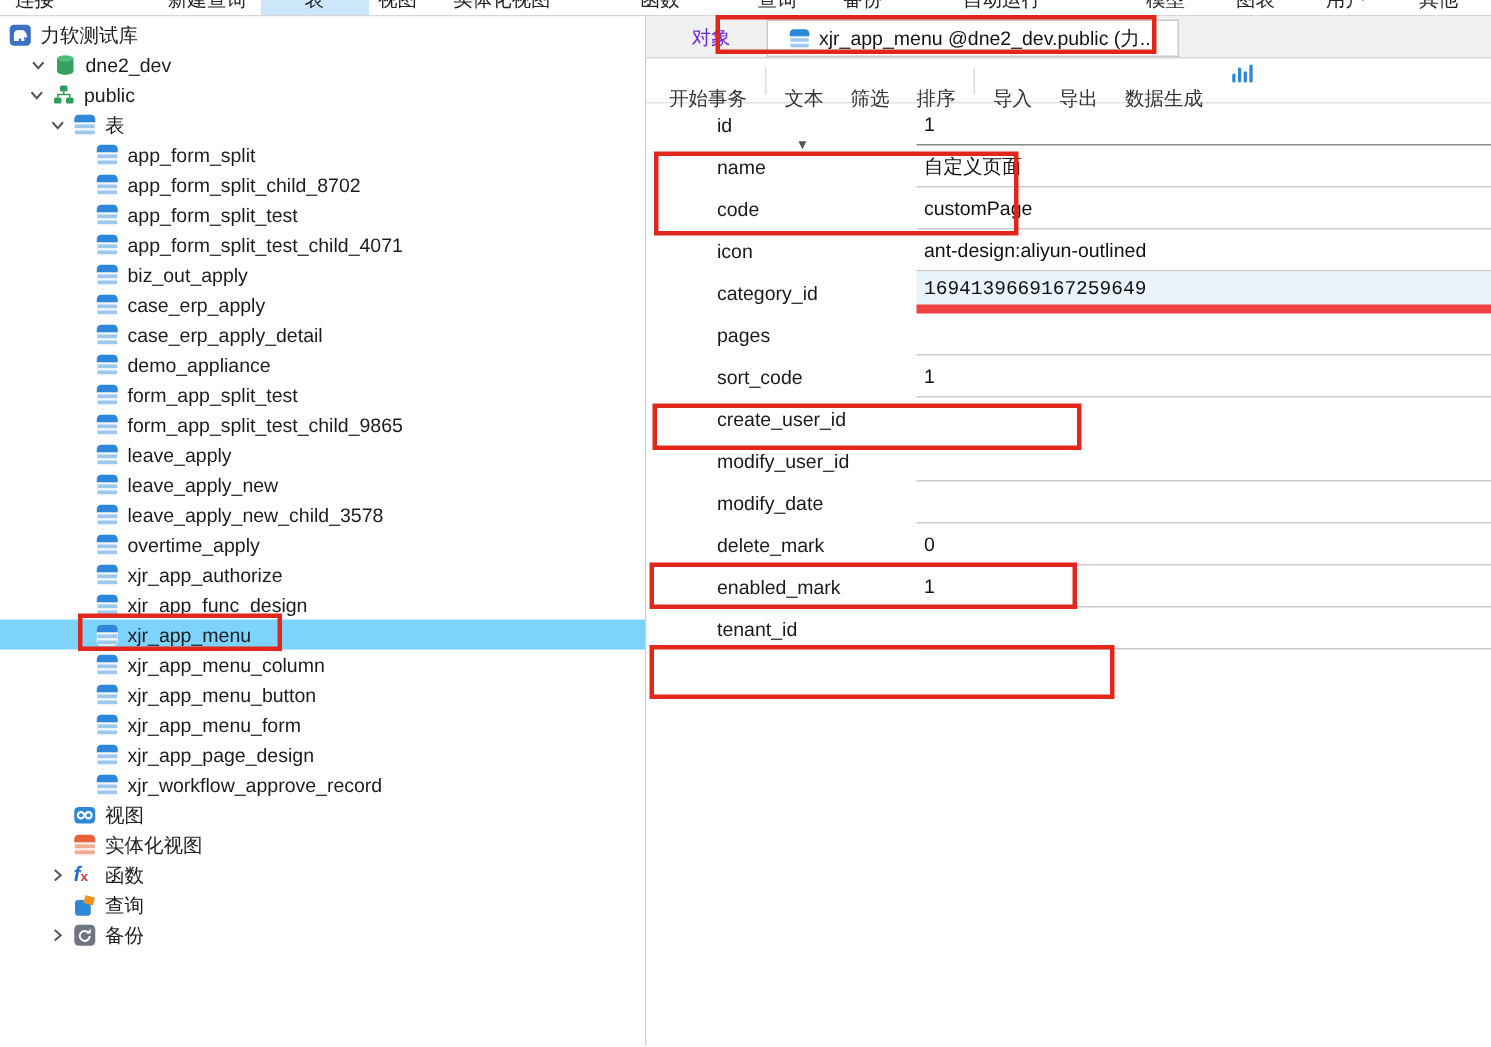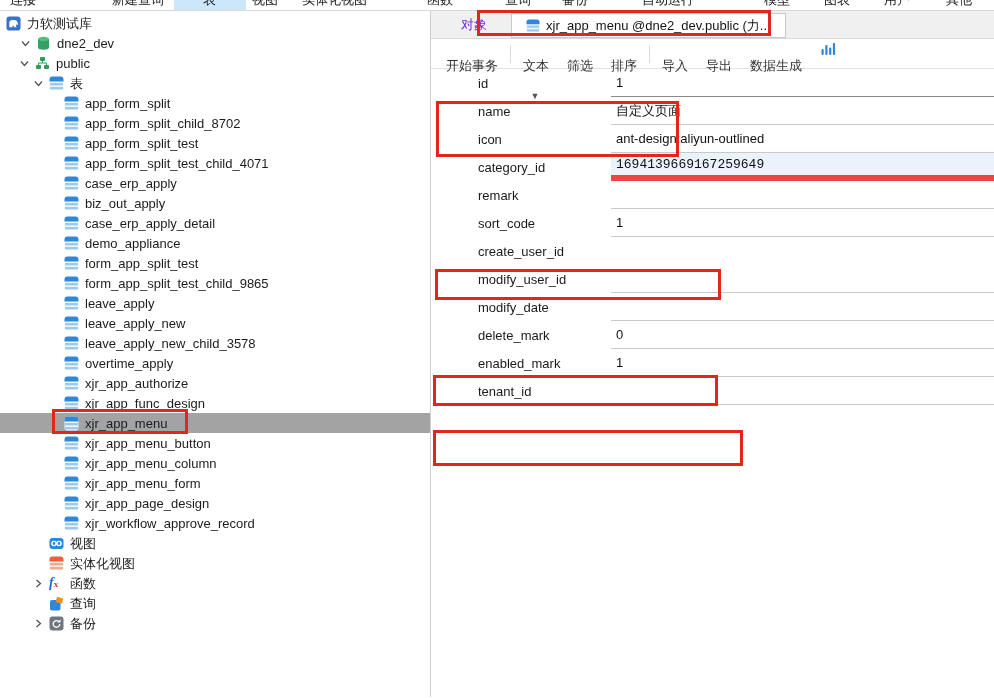--- a/index.html
+++ b/index.html
@@ -15,29 +15,29 @@
     color: #222; white-space: nowrap; }
 
   
   .main { display: flex; height: 686px; }
 
   
   .tree { width: 431px; border-right: 1px solid #d0d0d0; position: relative;
     padding-top: 2px; overflow: hidden; background: #fff; flex: none; }
   .trow { height: 20px; display: flex; align-items: center; font-size: 13px;
     color: #1c1c1c; white-space: nowrap; }
-  .trow.selected { background: #a3a3a3; }
+  .trow.selected { background: #7dd3fc; }
   .lvl0 { padding-left: 6px; } .lvl1 { padding-left: 20px; }
   .lvl2 { padding-left: 19px; } .lvl3 { padding-left: 33px; }
   .lvl4 { padding-left: 64px; }
   .chev { width: 16px; height: 14px; flex: none; display: flex; align-items: center; }
   .ticon { width: 15px; height: 15px; flex: none; margin-right: 6px; display: block; }
   .tlabel { line-height: 15px; }
   .func-glyph { width: 15px; margin-right: 6px; flex: none;
-    font-family: Liberation Serif, serif; font-style: italic; font-weight: bold;
+    font-family: Liberation Sans, sans-serif; font-style: italic; font-weight: bold;
     color: #1e6fd0; font-size: 14px; line-height: 15px; }
   .func-glyph i { font-style: normal; color: #d03a2b; font-size: 9px; font-weight: bold; }
 
   
   .content { flex: 1; position: relative; display: flex; flex-direction: column;
     background: #fff; min-width: 0; }
   .tabbar { height: 28px; flex: none; background: #f0f0f0; border-bottom: 1px solid #d9d9d9;
     display: flex; align-items: stretch; padding-left: 16px; font-size: 13px; }
   .tab-objects { display: flex; align-items: center; padding: 0 14px; color: #6d28d9; }
   .tab-active { display: flex; align-items: center; gap: 6px; background: #fff;
@@ -176,38 +176,38 @@
         </svg>
         <span class="tlabel">app_form_split_test_child_4071</span>
       </div>
     <div class="trow lvl4">
         <svg class="ticon" viewBox="0 0 15 15">
           <rect x="0.5" y="0.5" width="14" height="14" rx="3" fill="#f0f7fd"></rect>
           <path d="M0.5 5.5v-2a3 3 0 0 1 3-3h8a3 3 0 0 1 3 3v2z" fill="#2f87da"></path>
           <rect x="1" y="7" width="13" height="2.4" fill="#9ec9ef"></rect>
           <rect x="1" y="11" width="13" height="2.4" fill="#9ec9ef"></rect>
         </svg>
+        <span class="tlabel">biz_out_apply</span>
+      </div>
+    <div class="trow lvl4">
+        <svg class="ticon" viewBox="0 0 15 15">
+          <rect x="0.5" y="0.5" width="14" height="14" rx="3" fill="#f0f7fd"></rect>
+          <path d="M0.5 5.5v-2a3 3 0 0 1 3-3h8a3 3 0 0 1 3 3v2z" fill="#2f87da"></path>
+          <rect x="1" y="7" width="13" height="2.4" fill="#9ec9ef"></rect>
+          <rect x="1" y="11" width="13" height="2.4" fill="#9ec9ef"></rect>
+        </svg>
         <span class="tlabel">case_erp_apply</span>
       </div>
     <div class="trow lvl4">
         <svg class="ticon" viewBox="0 0 15 15">
           <rect x="0.5" y="0.5" width="14" height="14" rx="3" fill="#f0f7fd"></rect>
           <path d="M0.5 5.5v-2a3 3 0 0 1 3-3h8a3 3 0 0 1 3 3v2z" fill="#2f87da"></path>
           <rect x="1" y="7" width="13" height="2.4" fill="#9ec9ef"></rect>
           <rect x="1" y="11" width="13" height="2.4" fill="#9ec9ef"></rect>
         </svg>
-        <span class="tlabel">biz_out_apply</span>
-      </div>
-    <div class="trow lvl4">
-        <svg class="ticon" viewBox="0 0 15 15">
-          <rect x="0.5" y="0.5" width="14" height="14" rx="3" fill="#f0f7fd"></rect>
-          <path d="M0.5 5.5v-2a3 3 0 0 1 3-3h8a3 3 0 0 1 3 3v2z" fill="#2f87da"></path>
-          <rect x="1" y="7" width="13" height="2.4" fill="#9ec9ef"></rect>
-          <rect x="1" y="11" width="13" height="2.4" fill="#9ec9ef"></rect>
-        </svg>
         <span class="tlabel">case_erp_apply_detail</span>
       </div>
     <div class="trow lvl4">
         <svg class="ticon" viewBox="0 0 15 15">
           <rect x="0.5" y="0.5" width="14" height="14" rx="3" fill="#f0f7fd"></rect>
           <path d="M0.5 5.5v-2a3 3 0 0 1 3-3h8a3 3 0 0 1 3 3v2z" fill="#2f87da"></path>
           <rect x="1" y="7" width="13" height="2.4" fill="#9ec9ef"></rect>
           <rect x="1" y="11" width="13" height="2.4" fill="#9ec9ef"></rect>
         </svg>
         <span class="tlabel">demo_appliance</span>
@@ -295,30 +295,30 @@
         <span class="tlabel">xjr_app_menu</span>
       </div>
 
     <div class="trow lvl4">
         <svg class="ticon" viewBox="0 0 15 15">
           <rect x="0.5" y="0.5" width="14" height="14" rx="3" fill="#f0f7fd"></rect>
           <path d="M0.5 5.5v-2a3 3 0 0 1 3-3h8a3 3 0 0 1 3 3v2z" fill="#2f87da"></path>
           <rect x="1" y="7" width="13" height="2.4" fill="#9ec9ef"></rect>
           <rect x="1" y="11" width="13" height="2.4" fill="#9ec9ef"></rect>
         </svg>
+        <span class="tlabel">xjr_app_menu_column</span>
+      </div>
+    <div class="trow lvl4">
+        <svg class="ticon" viewBox="0 0 15 15">
+          <rect x="0.5" y="0.5" width="14" height="14" rx="3" fill="#f0f7fd"></rect>
+          <path d="M0.5 5.5v-2a3 3 0 0 1 3-3h8a3 3 0 0 1 3 3v2z" fill="#2f87da"></path>
+          <rect x="1" y="7" width="13" height="2.4" fill="#9ec9ef"></rect>
+          <rect x="1" y="11" width="13" height="2.4" fill="#9ec9ef"></rect>
+        </svg>
         <span class="tlabel">xjr_app_menu_button</span>
-      </div>
-    <div class="trow lvl4">
-        <svg class="ticon" viewBox="0 0 15 15">
-          <rect x="0.5" y="0.5" width="14" height="14" rx="3" fill="#f0f7fd"></rect>
-          <path d="M0.5 5.5v-2a3 3 0 0 1 3-3h8a3 3 0 0 1 3 3v2z" fill="#2f87da"></path>
-          <rect x="1" y="7" width="13" height="2.4" fill="#9ec9ef"></rect>
-          <rect x="1" y="11" width="13" height="2.4" fill="#9ec9ef"></rect>
-        </svg>
-        <span class="tlabel">xjr_app_menu_column</span>
       </div>
     <div class="trow lvl4">
         <svg class="ticon" viewBox="0 0 15 15">
           <rect x="0.5" y="0.5" width="14" height="14" rx="3" fill="#f0f7fd"></rect>
           <path d="M0.5 5.5v-2a3 3 0 0 1 3-3h8a3 3 0 0 1 3 3v2z" fill="#2f87da"></path>
           <rect x="1" y="7" width="13" height="2.4" fill="#9ec9ef"></rect>
           <rect x="1" y="11" width="13" height="2.4" fill="#9ec9ef"></rect>
         </svg>
         <span class="tlabel">xjr_app_menu_form</span>
       </div>
@@ -486,29 +486,33 @@
     <div class="fields">
       <div class="frow first">
           <div class="fname">id</div>
           <div class="fval">1</div>
         </div>
       <div class="frow">
           <div class="fname">name</div>
           <div class="fval">自定义页面</div>
         </div>
       <div class="frow">
+          <div class="fname">code</div>
+          <div class="fval">customPage</div>
+        </div>
+      <div class="frow">
           <div class="fname">icon</div>
           <div class="fval">ant-design:aliyun-outlined</div>
         </div>
       <div class="frow focused">
           <div class="fname">category_id</div>
           <div class="fval">1694139669167259649</div>
         </div>
       <div class="frow">
-          <div class="fname">remark</div>
+          <div class="fname">pages</div>
           <div class="fval"></div>
         </div>
       <div class="frow">
           <div class="fname">sort_code</div>
           <div class="fval">1</div>
         </div>
       <div class="frow">
           <div class="fname">create_user_id</div>
         </div>
       <div class="frow">

